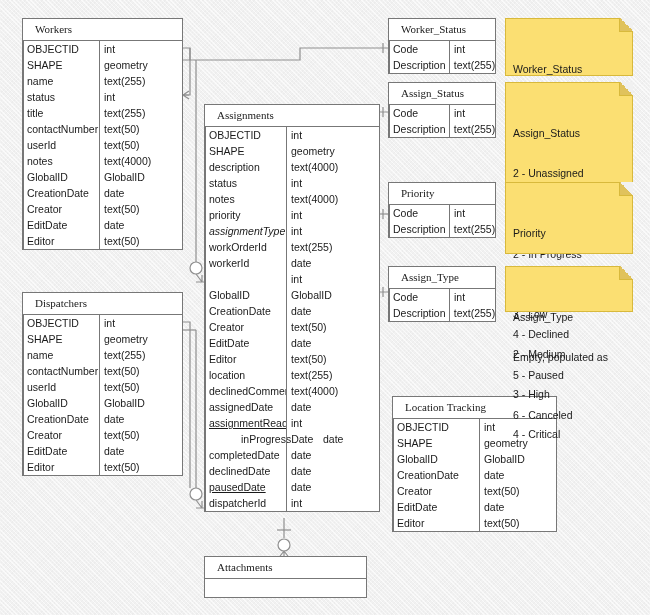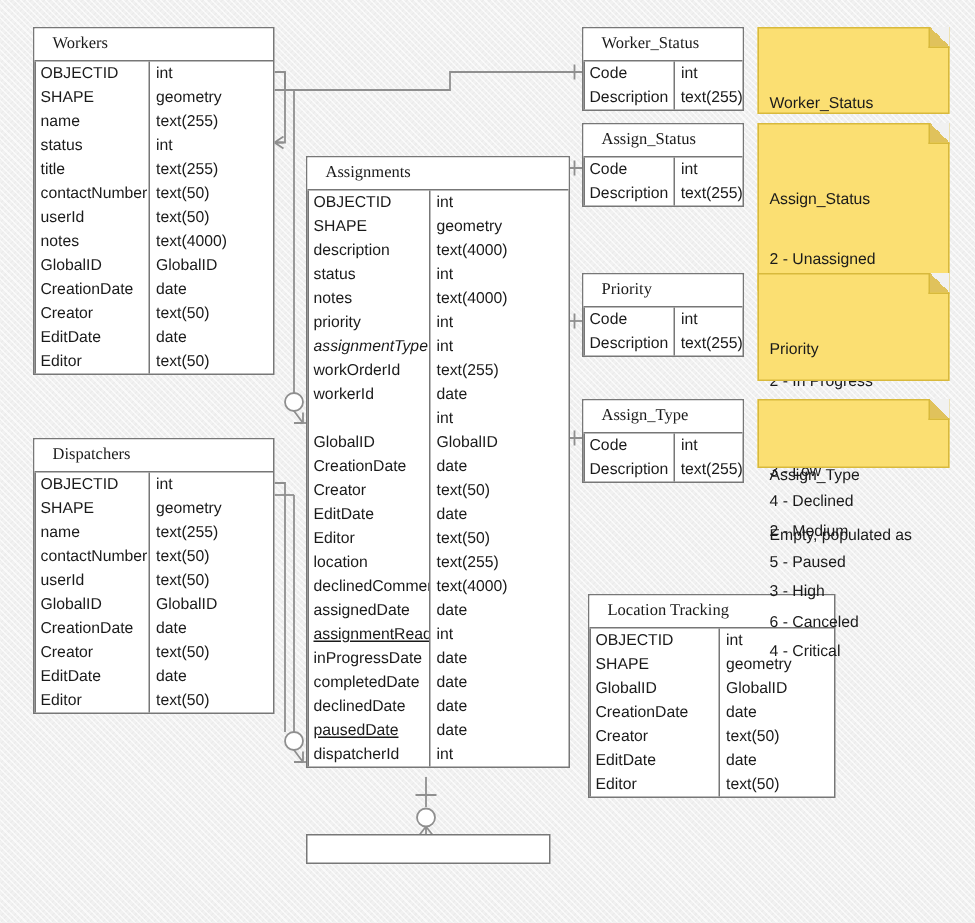--- a/index.html
+++ b/index.html
@@ -343,21 +343,21 @@
       </div>
       <div class="row">
         <span class="fname" style="width: 81px;">assignedDate</span>
         <span class="ftype" style="flex: 1 1 auto;">date</span>
       </div>
       <div class="row">
         <span class="fname" style="width: 81px; text-decoration: underline;">assignmentRead</span>
         <span class="ftype" style="flex: 1 1 auto;">int</span>
       </div>
       <div class="row">
-        <span class="fname" style="width: 81px;">inProgressDate</span>
+        <span class="fname" style="width: 81px; margin-left: 32px;">inProgressDate</span>
         <span class="ftype" style="flex: 1 1 auto;">date</span>
       </div>
       <div class="row">
         <span class="fname" style="width: 81px;">completedDate</span>
         <span class="ftype" style="flex: 1 1 auto;">date</span>
       </div>
       <div class="row">
         <span class="fname" style="width: 81px;">declinedDate</span>
         <span class="ftype" style="flex: 1 1 auto;">date</span>
       </div>
@@ -462,20 +462,21 @@
       </div>
       <div class="row">
         <span class="fname" style="width: 86px;">Editor</span>
         <span class="ftype" style="flex: 1 1 auto;">text(50)</span>
       </div>
     <div style="position: absolute; top: 0px; bottom: 0px; left: 86px; border-left: 1px solid rgb(119, 119, 119);"></div>
       </div>
   </div>
 
   <div class="entity" style="left:204px; top:556px; width:163px;">
+    <div class="entity-title">Attachments</div>
     <div class="entity-body blank-body"></div>
   </div>
 
   <div class="note" style="left:505px; top:18px; width:128px; height:58px;">
     <span class="fold"></span>
     <span class="note-line">Worker_Status</span>
     <span class="note-line">0 - Not Working</span>
     <span class="note-line">1 - Working</span>
     <span class="note-line">2 - On Break</span>
   </div>

